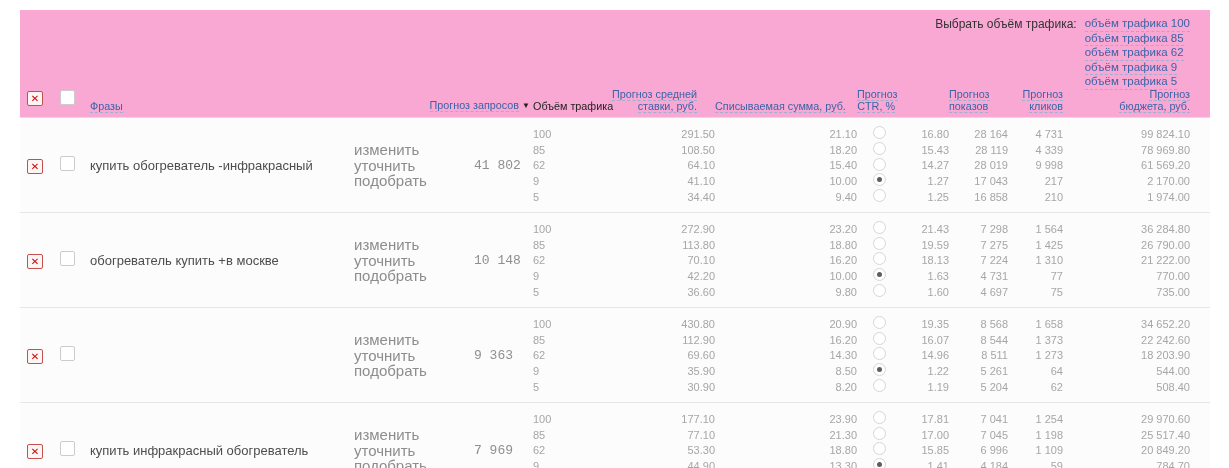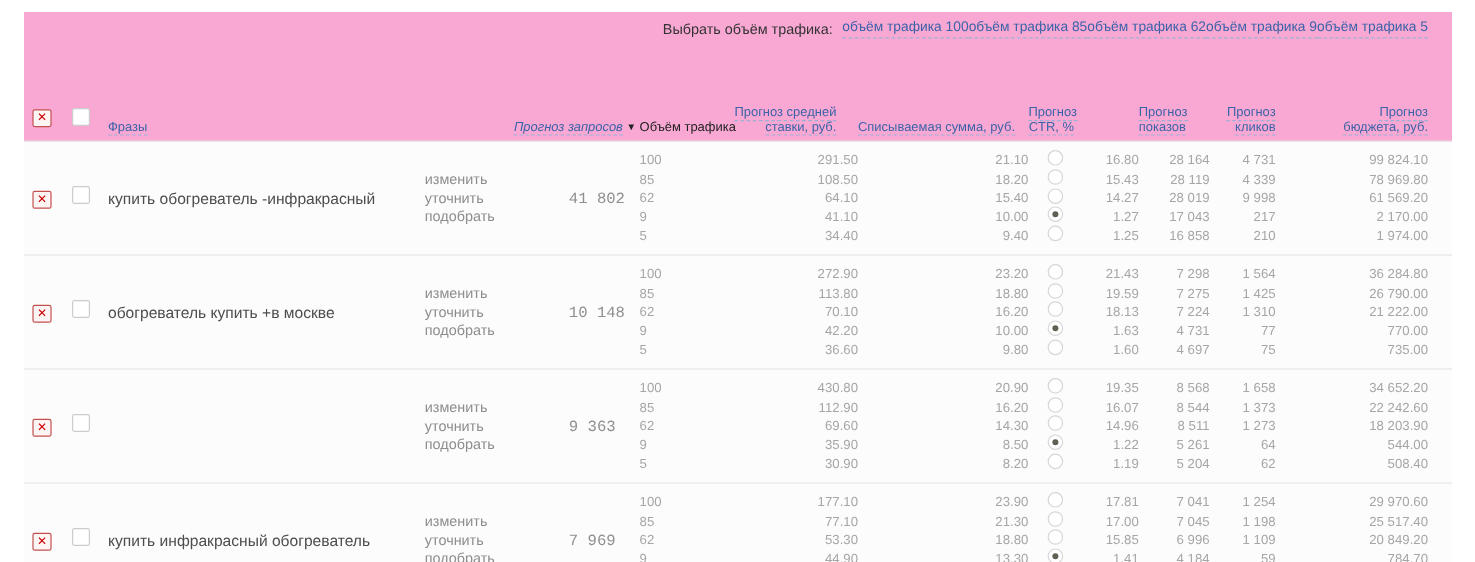--- a/index.html
+++ b/index.html
@@ -5,32 +5,32 @@
   * { margin:0; padding:0; box-sizing:border-box; }
   html,body { width:1229px; height:468px; overflow:hidden; background:#ffffff;
     font-family:"Liberation Sans","DejaVu Sans",sans-serif; }
   .page { position:absolute; left:20px; top:10px; width:1190px; height:464px;
     background:#f9a8d4; --cols:30px 34px 270px 120px 46px 92px 103px 142px 44px 48px 59px 55px 1fr; }
 
   
   .selector { display:flex; justify-content:flex-end; align-items:flex-start;
     gap:8px; padding:7px 20px 0 0; height:75px; }
   .selector-label { font-size:12px; color:#333; line-height:14px; }
-  .selector-links { display:flex; flex-direction:row; }
+  .selector-links { display:flex; flex-direction:column; }
   .plink { font-size:11.5px; line-height:13.6px; color:#3c63a8; text-decoration:none;
     border-bottom:1px dashed #9db0d4; align-self:flex-start; cursor:pointer; }
 
   
   .thead { display:grid; grid-template-columns:var(--cols); align-items:end;
     height:33px; padding-bottom:5px; border-bottom:1px solid #dedede; }
   .hc { font-size:10.8px; line-height:12px; color:#3c63a8; white-space:nowrap; }
   .hlink { color:#3c63a8; border-bottom:1px dashed #9db0d4; cursor:pointer;margin-top:20px; }
   .hdel,.hchk { justify-self:center; align-self:center; }
   .hphrase { padding-left:6px; }
-  .hqueries { grid-column:4/6; text-align:right; margin-right:-10px;font-style:italic; }
+  .hqueries { grid-column:4/6; text-align:right; margin-right:-10px; }
   .sort-arrow { font-size:8px; color:#222; margin-left:3px; border-bottom:none; vertical-align:1px; }
   .hvolume { grid-column:6; padding-left:13px; color:#222; }
   .havgbid { grid-column:7; text-align:right; padding-right:18px; }
   .hwriteoff { grid-column:8; text-align:right; padding-right:20px; }
   .hctr { grid-column:9/11; text-align:right; padding-right:54px; }
   .himp { grid-column:11; text-align:right; padding-right:20px; }
   .hclk { grid-column:12; text-align:right; }
   .hbud { grid-column:13; text-align:right; padding-right:20px; }
   .two div { text-align:right; }
 
@@ -46,21 +46,21 @@
     background:#5f5f54; margin:3px auto 0; }
 
   
   .groups { background:#fcfcfc; }
   .group { display:grid; grid-template-columns:var(--cols); grid-auto-rows:15.8px;
     align-items:center; padding:8px 0 7px; border-bottom:1px solid #e6e6e6; }
   .gdel { grid-column:1; grid-row:1/6; justify-self:center; }
   .gchk { grid-column:2; grid-row:1/6; justify-self:center; }
   .gphrase { grid-column:3; grid-row:1/6; padding-left:6px; font-size:13px; color:#4d4d4d; }
   .gactions { grid-column:4; grid-row:1/6; }
-  .action { font-size:12px; line-height:15.8px; color:#8d8d8d; cursor:pointer; }
+  .action { font-size:15px; line-height:15.8px; color:#8d8d8d; cursor:pointer; }
   .gqueries { grid-column:5; grid-row:1/6; text-align:right; padding-right:23px;
     font-size:13px; color:#8f8f8f; white-space:nowrap;font-family:Liberation Mono, monospace; }
   .cl { font-size:11px; color:#a6a6a6; white-space:nowrap; text-align:right; }
   .v  { grid-column:6; text-align:left; padding-left:13px; }
   .c7 { grid-column:7; } .c8 { grid-column:8; }
   .grad { grid-column:9; justify-self:center; }
   .c10 { grid-column:10; } .c11 { grid-column:11; } .c12 { grid-column:12; }
   .c13 { grid-column:13; padding-right:20px; }
   .r1{grid-row:1}.r2{grid-row:2}.r3{grid-row:3}.r4{grid-row:4}.r5{grid-row:5}
 </style>

